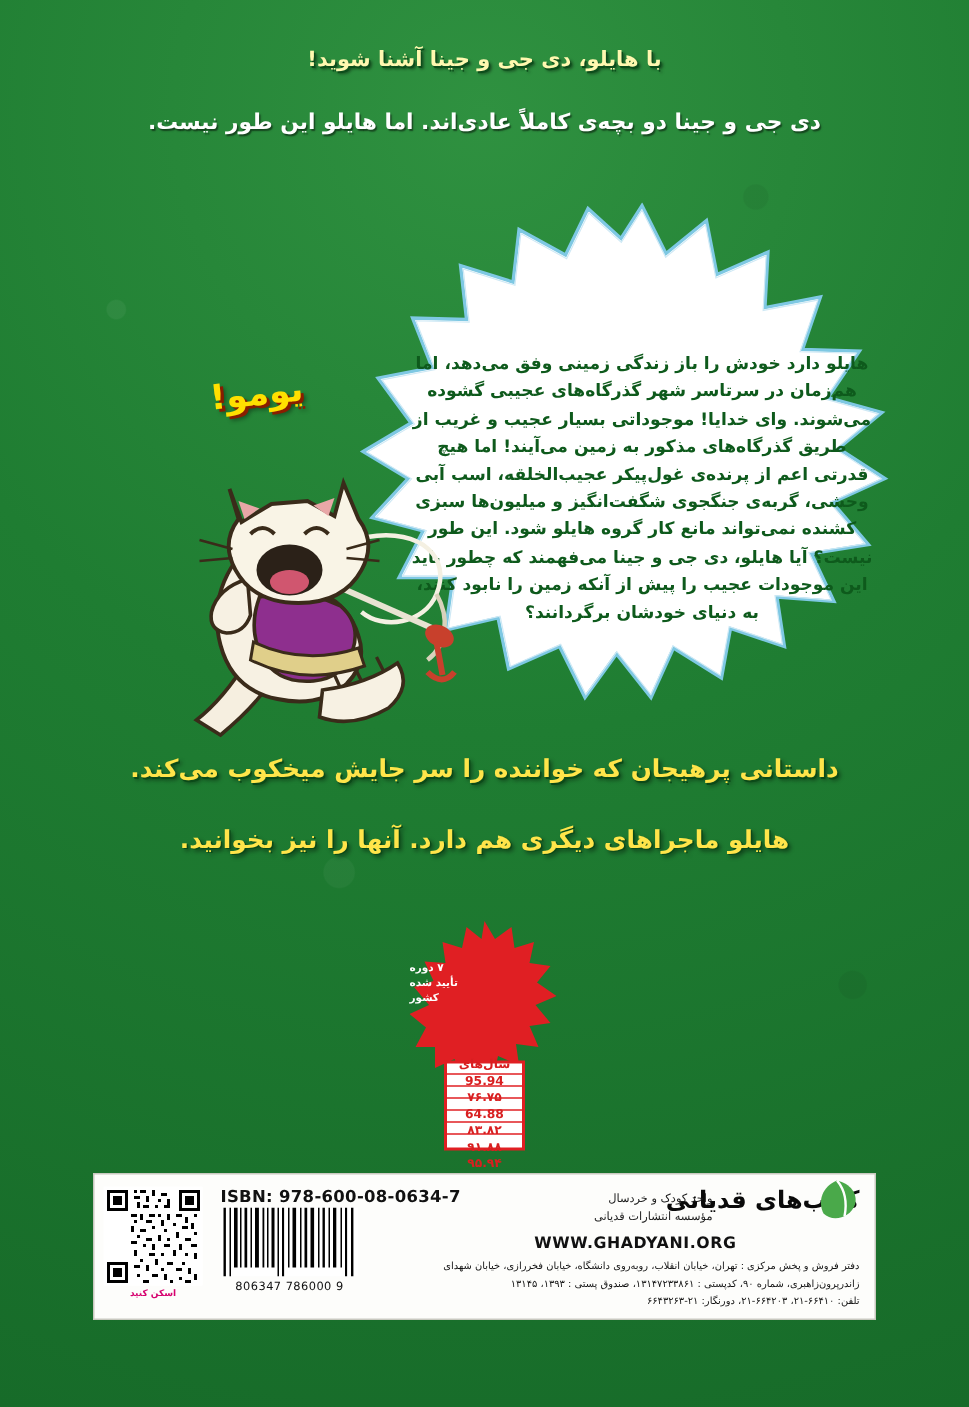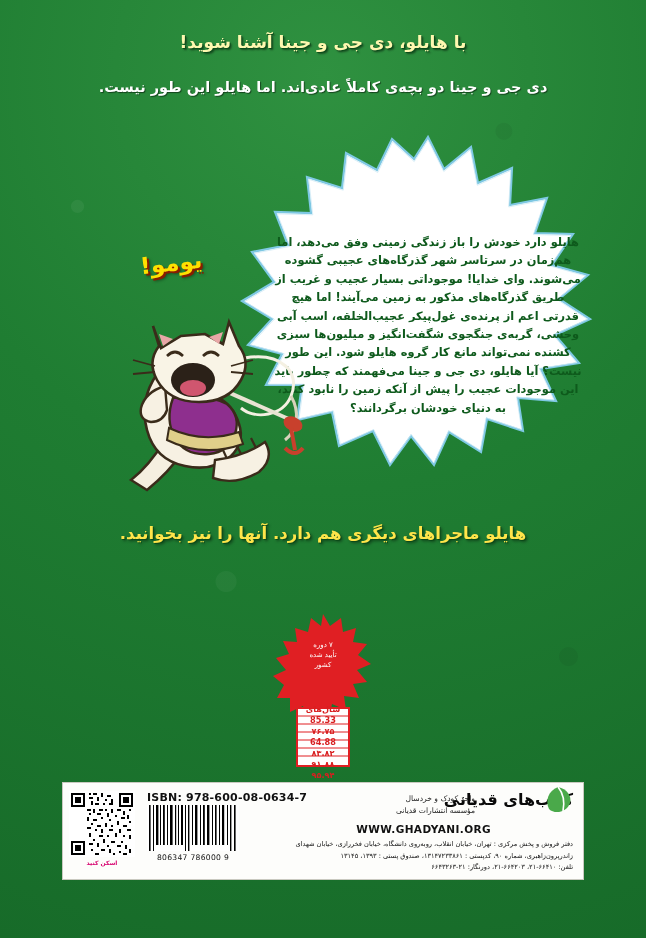--- a/index.html
+++ b/index.html
@@ -24,21 +24,21 @@
       radial-gradient(circle at 88% 70%, rgba(0,0,0,.05) 0 9px, transparent 10px);
     pointer-events:none;
   }
 
   
   .top-block{
     position:absolute;top:30px;left:0;right:0;text-align:center;z-index:5;
   }
   .headline{
     color:#fff8b0;
-    font-size:17px;
+    font-size:14px;
     font-weight:bold;
     letter-spacing:0;
     text-shadow:1px 1px 0 #0c4d1b, 2px 2px 2px rgba(0,0,0,.45);
     padding:0 40px;
     line-height:1.5;
   }
   .subheadline{
     margin-top:20px;
     color:#ffffff;
     font-size:14.5px;
@@ -101,22 +101,22 @@
     text-shadow:1px 1px 0 #0b4a18,2px 2px 3px rgba(0,0,0,.45);
     padding:0 40px;
   }
 
   
   .stamp{
     position:absolute;top:612px;left:273px;width:100px;height:160px;z-index:5;
   }
   .stamp svg{position:absolute;inset:0;}
   .stamp-txt{
-    position:absolute;top:28px;left:0;right:0;text-align:center;
-    color:#fff;font-size:7px;line-height:1.45;font-weight:normal;
+    position:absolute;top:28px;left:0;right:0;text-align:left;
+    color:#fff;font-size:7px;line-height:1.45;font-weight:bold;
   }
   .stamp-years{
     position:absolute;top:92px;left:0;right:0;text-align:center;
     color:#d81f20;font-size:8.2px;line-height:1.35;font-weight:bold;
   }
 
   
   .bottom{
     position:absolute;left:62px;right:62px;bottom:58px;height:96px;
     background:#fdfdfb;
@@ -220,20 +220,21 @@
     <path d="M72 56 q8 -8 16 0" stroke="#3a2b1a" stroke-width="2.6" fill="none"></path>
     <path d="M108 56 q8 -8 16 0" stroke="#3a2b1a" stroke-width="2.6" fill="none"></path>
 
     <ellipse cx="98" cy="80" rx="22" ry="17" fill="#2b2118"></ellipse>
     <ellipse cx="98" cy="88" rx="13" ry="8" fill="#d0566f"></ellipse>
 
     <path d="M60 66 l-22 -6 M60 72 l-22 2 M136 66 l22 -6 M136 72 l22 2" stroke="#3a2b1a" stroke-width="1.8"></path>
   </svg>
 
   <div class="band">
+    <div class="line1">داستانی پرهیجان که خواننده را سر جایش میخکوب می‌کند.</div>
     <div class="line2">هایلو ماجراهای دیگری هم دارد. آنها را نیز بخوانید.</div>
   </div>
 
   <div class="stamp">
     <svg viewBox="0 0 100 160" width="100" height="160">
 
       <polygon points="50,2 57,14 68,6 70,20 83,16 80,30 94,32 85,43 98,52 84,58 94,70 80,72 86,86 71,84 73,98 59,92 56,106 45,96 36,108 30,94 17,100 17,86 4,86 11,73 0,64 13,58 3,46 16,42 10,29 24,30 22,16 35,20 38,6 48,14" fill="#e01f23"></polygon>
       <rect x="24" y="96" width="52" height="58" fill="#ffffff" stroke="#e01f23" stroke-width="2"></rect>
       <line x1="24" y1="104" x2="76" y2="104" stroke="#e01f23" stroke-width="1"></line>
       <line x1="24" y1="112" x2="76" y2="112" stroke="#e01f23" stroke-width="1"></line>
@@ -242,21 +243,21 @@
       <line x1="24" y1="136" x2="76" y2="136" stroke="#e01f23" stroke-width="1"></line>
       <line x1="24" y1="144" x2="76" y2="144" stroke="#e01f23" stroke-width="1"></line>
     </svg>
     <div class="stamp-txt">
       <div>۷ دوره</div>
       <div>تأیید شده</div>
       <div>کشور</div>
     </div>
     <div class="stamp-years">
       <div>سال‌های</div>
-      <div>85.33</div>
+      <div>95.94</div>
       <div>۷۶.۷۵</div>
       <div>64.88</div>
       <div>۸۳.۸۲</div>
       <div>۹۱.۸۸</div>
       <div>۹۵.۹۴</div>
       <div>۱۳۹۶</div>
     </div>
   </div>
 
   <div class="bottom">

